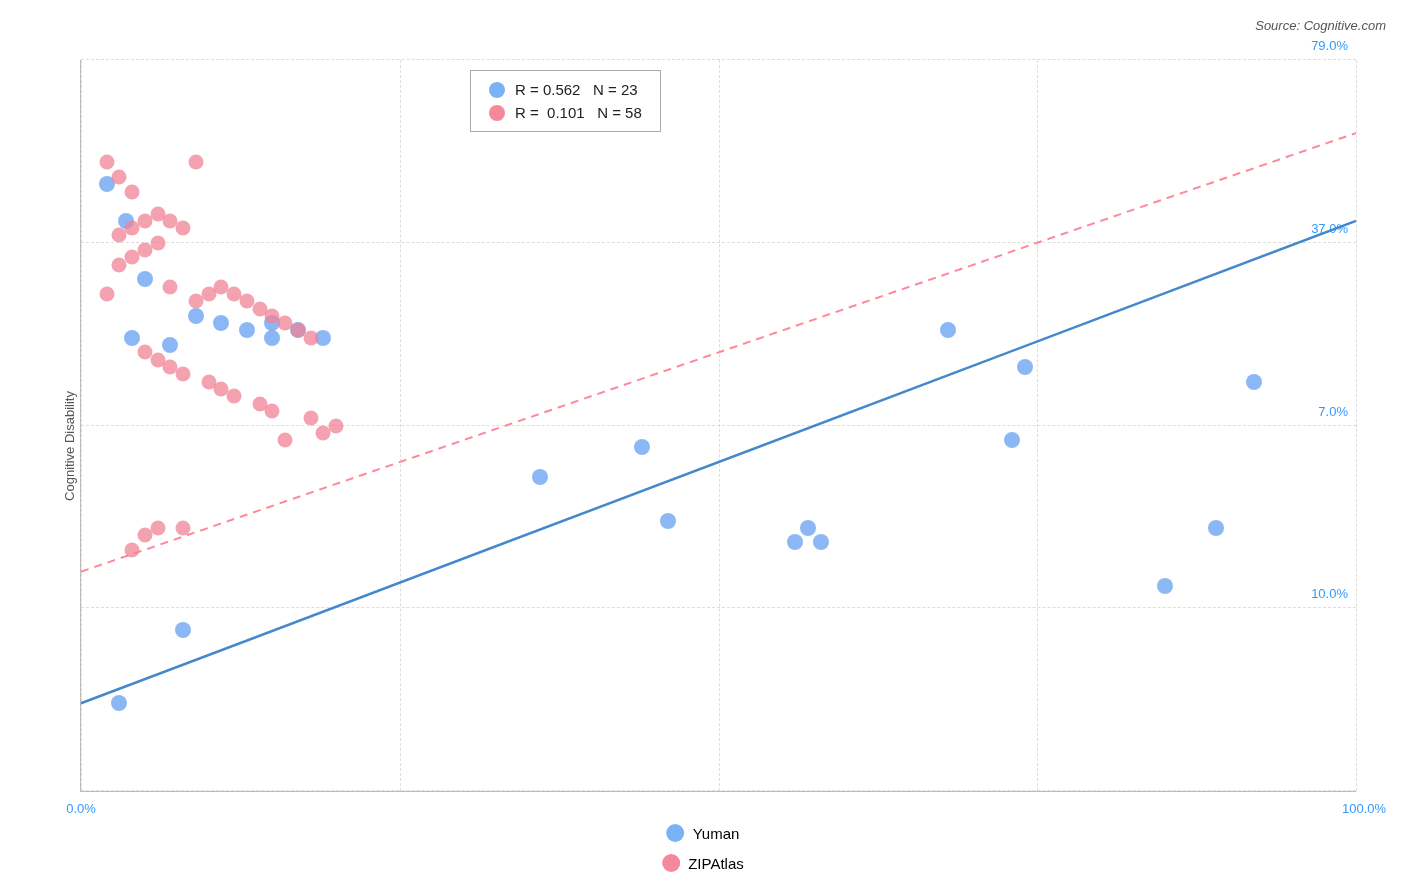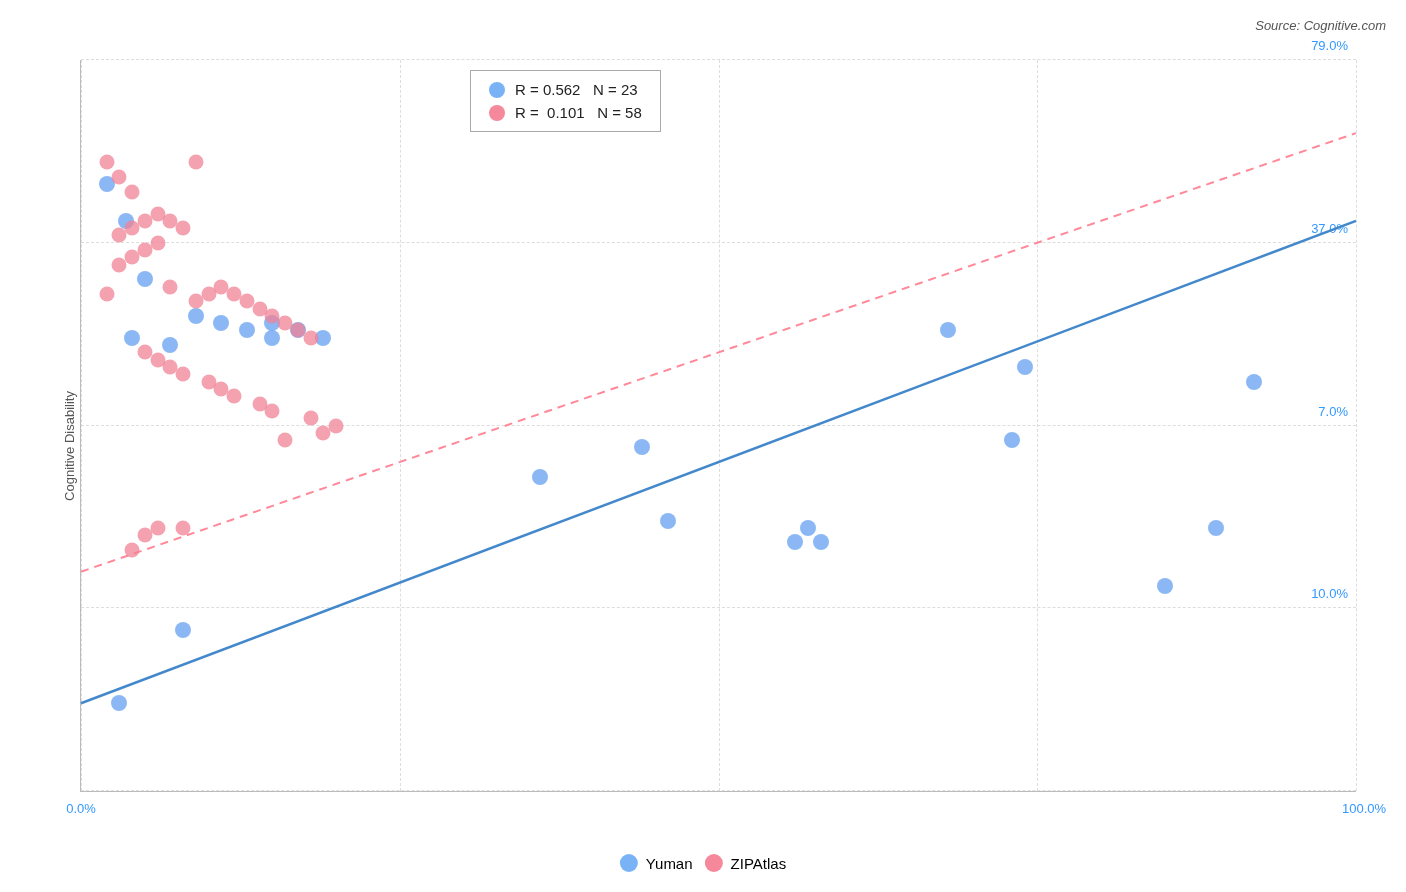--- a/index.html
+++ b/index.html
@@ -127,20 +127,21 @@
     
     .bottom-legend {
       position: absolute;
       bottom: 20px;
       left: 50%;
       transform: translateX(-50%);
       display: flex;
       align-items: center;
       gap: 12px;
       font-size: 15px;
+      flex-direction: column;
     }
     .bottom-legend-item {
       display: flex;
       align-items: center;
       gap: 8px;
     }
     .bottom-legend-dot {
       width: 18px;
       height: 18px;
       border-radius: 50%;

